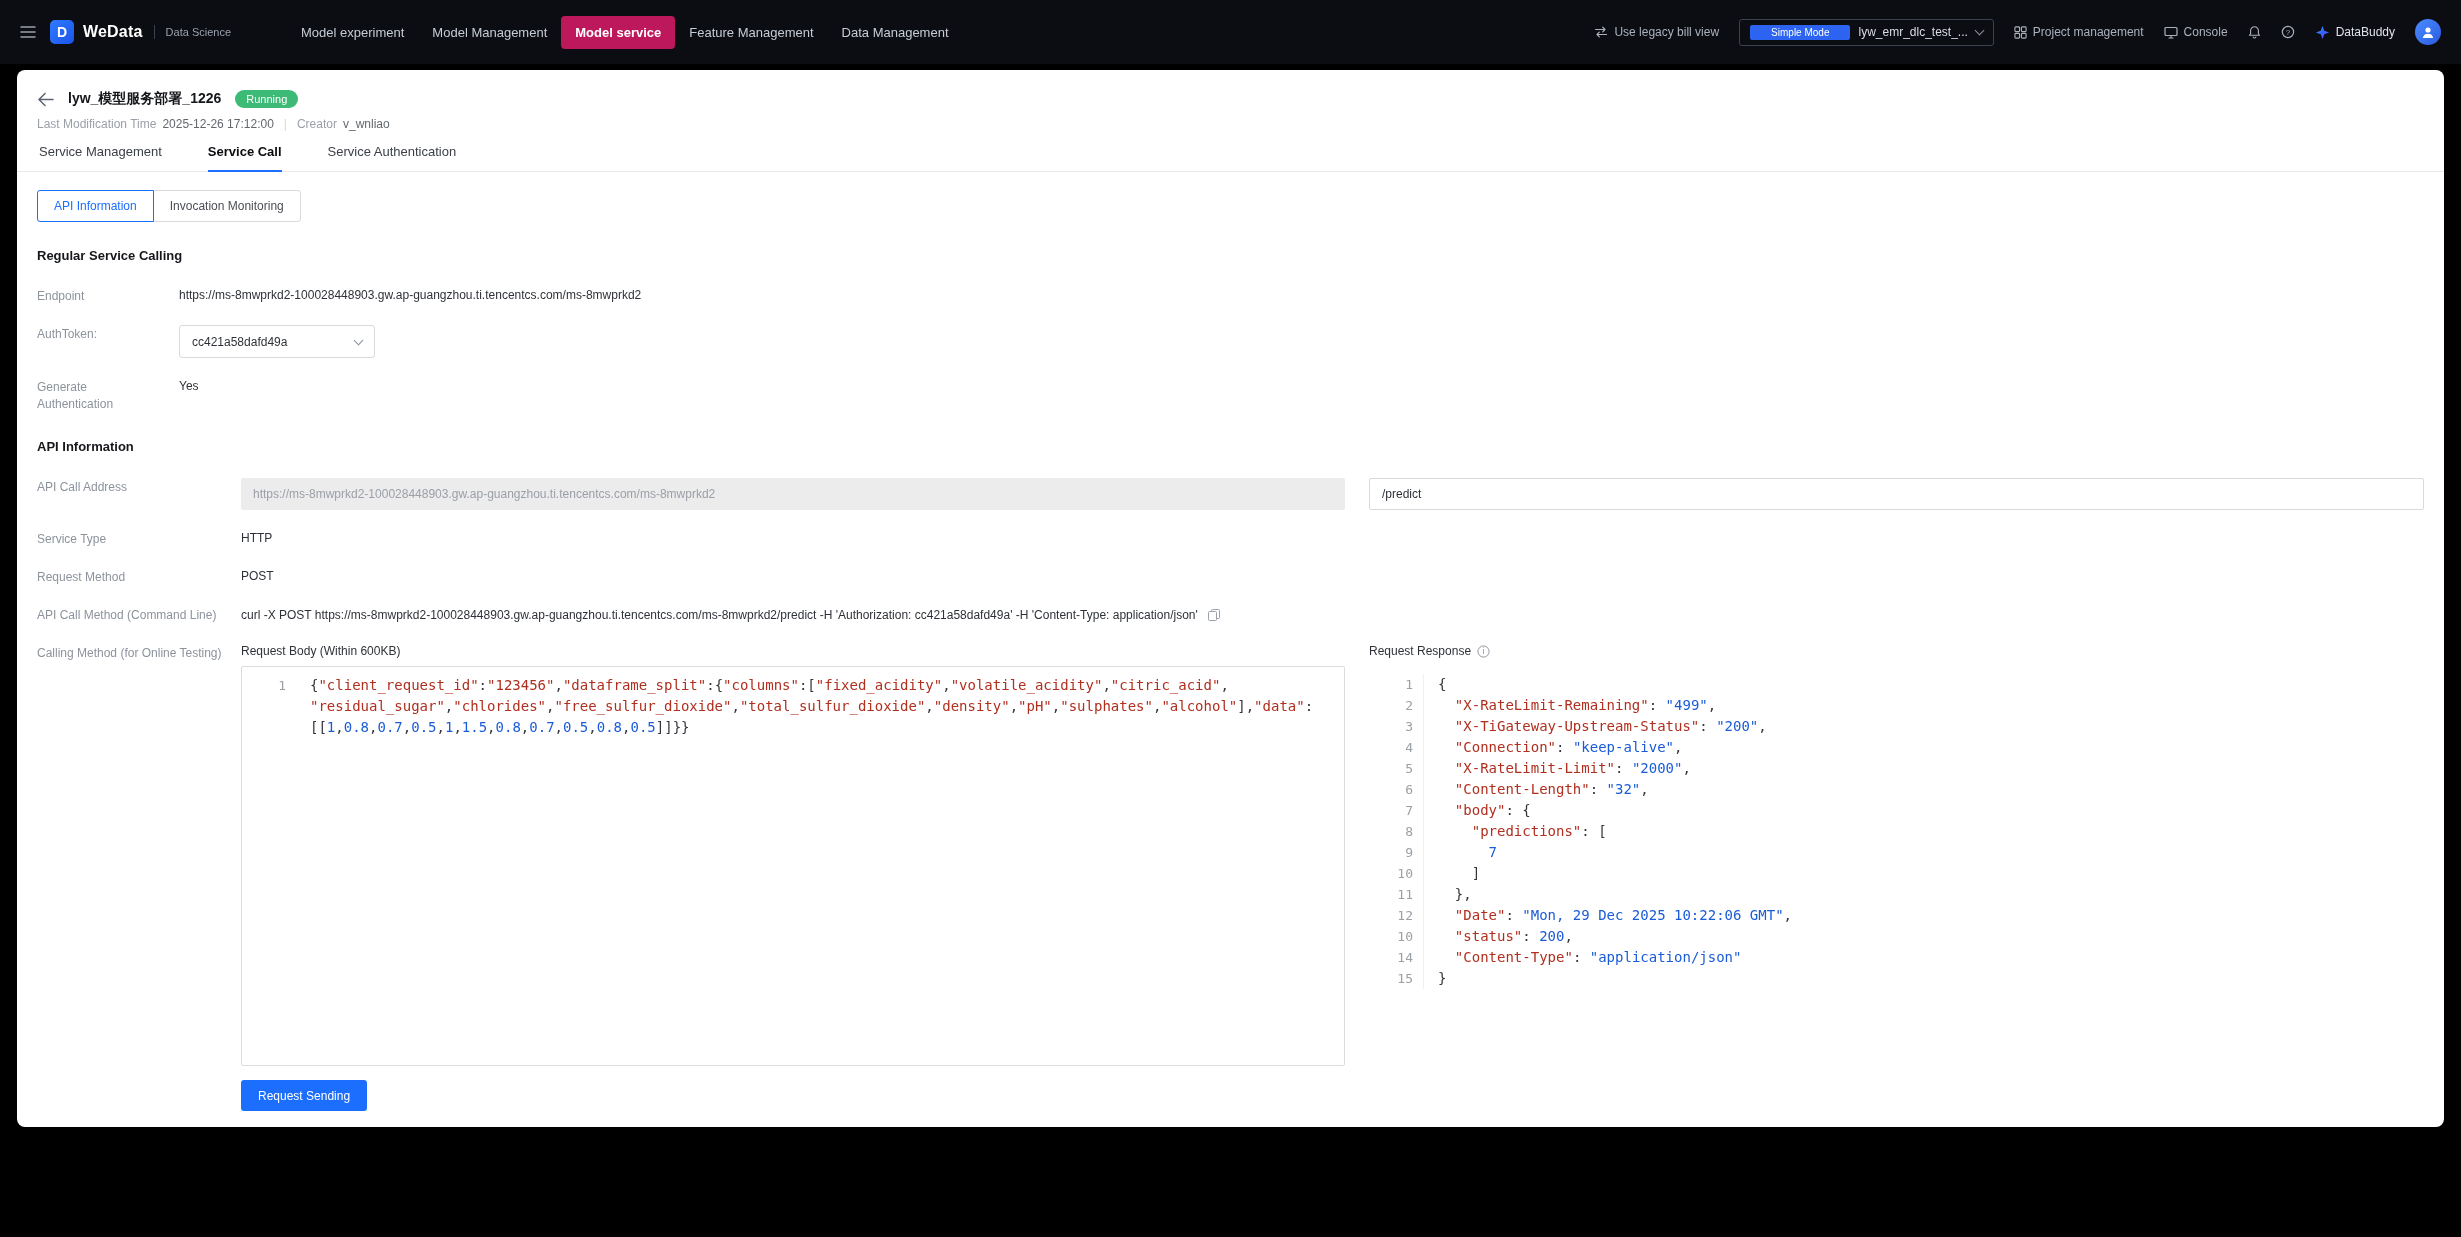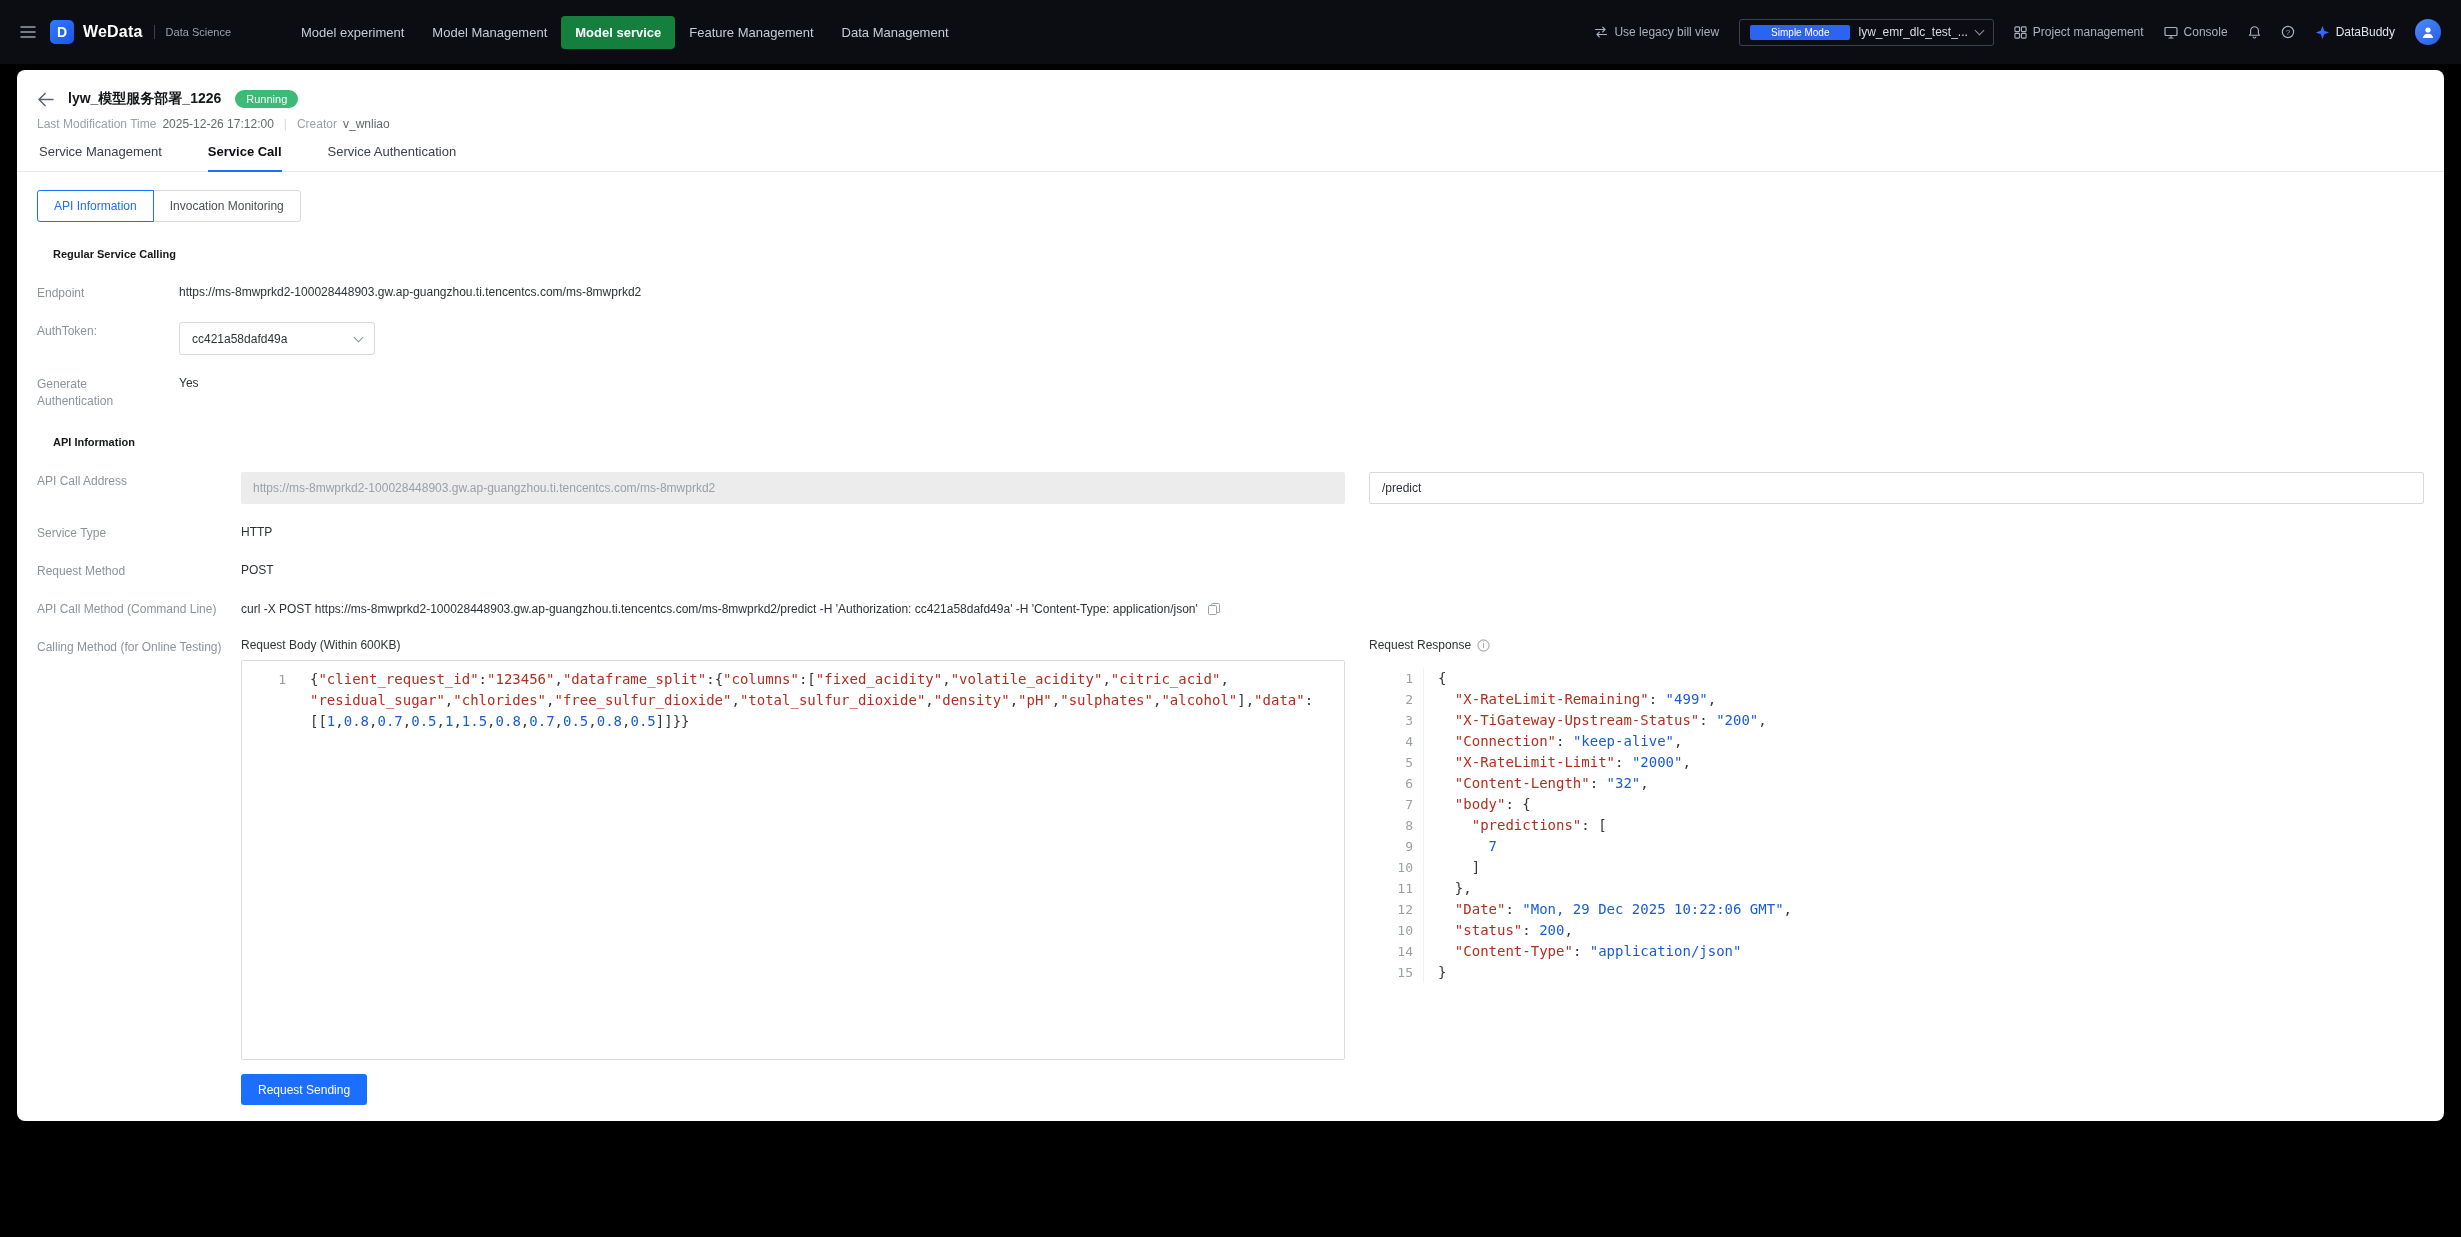--- a/index.html
+++ b/index.html
@@ -8,21 +8,21 @@
   
   .topnav{height:64px;background:#0b0d12;display:flex;align-items:center;padding:0 20px;color:#c6ccd6;box-sizing:border-box;}
   .burger{color:#9aa1ad;display:flex;margin-right:14px;cursor:pointer;}
   .brand{display:flex;align-items:center;gap:9px;cursor:pointer;}
   .logo-mark{width:24px;height:24px;border-radius:5px;background:linear-gradient(135deg,#2f7bff,#1c54e8);color:#fff;font-weight:700;display:flex;align-items:center;justify-content:center;font-size:14px;}
   .product{font-size:16px;font-weight:700;color:#fff;letter-spacing:.2px;}
   .v-div{width:1px;height:14px;background:#3a4050;margin:0 2px;}
   .suite{font-size:11px;color:#9aa1ad;}
   .nav-menu{display:flex;align-items:center;margin-left:56px;}
   .nav-item{font-size:13px;color:#c6ccd6;padding:9px 14px;border-radius:4px;cursor:pointer;white-space:nowrap;}
-  .nav-item.active{background:#15803d;color:#fff;font-weight:600;}
+  .nav-item.active{background:#be185d;color:#fff;font-weight:600;}
   .nav-right{margin-left:auto;display:flex;align-items:center;gap:20px;font-size:12px;color:#aab1bd;}
   .nav-link{display:flex;align-items:center;gap:6px;cursor:pointer;white-space:nowrap;}
   .icon{display:inline-flex;align-items:center;}
   .proj-select{display:flex;align-items:center;gap:8px;border:1px solid #3a4152;border-radius:3px;padding:5px 10px;cursor:pointer;}
   .mode-pill{background:#2c63f0;padding:2px 21px;border-radius:2px;color:#fff;font-size:10px;white-space:nowrap;}
   .proj-name{color:#d9dde4;}
   .chev{width:6px;height:6px;border-right:1.4px solid #8a91a0;border-bottom:1.4px solid #8a91a0;transform:rotate(45deg);margin-top:-3px;}
   .avatar{width:26px;height:26px;border-radius:50%;background:linear-gradient(135deg,#4a8cff,#2a5be0);display:flex;align-items:center;justify-content:center;cursor:pointer;}
 
   
@@ -41,21 +41,21 @@
   .tab.active{color:#0a0c10;font-weight:700;}
   .tab.active::after{content:"";position:absolute;left:0;right:0;bottom:-1px;height:2px;background:#1c6eff;}
 
   .card-body{padding:18px 20px 0;}
   .btn-group{display:inline-flex;}
   .seg{font-size:12px;padding:8px 16px;border:1px solid #d9d9d9;background:#fff;color:#4b5056;cursor:pointer;font-family:inherit;}
   .seg.active{color:#1c6eff;border-color:#1c6eff;position:relative;z-index:1;}
   .seg:first-child{border-radius:3px 0 0 3px;}
   .seg:last-child{border-radius:0 3px 3px 0;margin-left:-1px;}
 
-  .section-h{font-size:11px;font-weight:700;color:#15171b;margin:26px 16px 24px;}
+  .section-h{font-size:13px;font-weight:700;color:#15171b;margin:26px 0 24px;}
   .frow{display:flex;margin-bottom:20px;font-size:12px;}
   .frow .lbl{flex:none;width:142px;color:#8d939c;line-height:17px;padding-top:1px;white-space:pre-line;}
   .frow.wide .lbl{width:204px;}
   .frow .val{color:#2e3238;line-height:17px;}
 
   .select{width:196px;height:33px;border:1px solid #d9d9d9;border-radius:3px;display:flex;align-items:center;justify-content:space-between;padding:0 12px;cursor:pointer;color:#2e3238;background:#fff;box-sizing:border-box;}
 
   .addr-wrap{display:flex;flex:1;gap:24px;min-width:0;}
   .inp{height:32px;border-radius:2px;font-size:12px;padding:0 12px;box-sizing:border-box;font-family:inherit;}
   .inp.base{width:1104px;flex:none;background:#ececec;border:none;color:#9ba0a8;}

